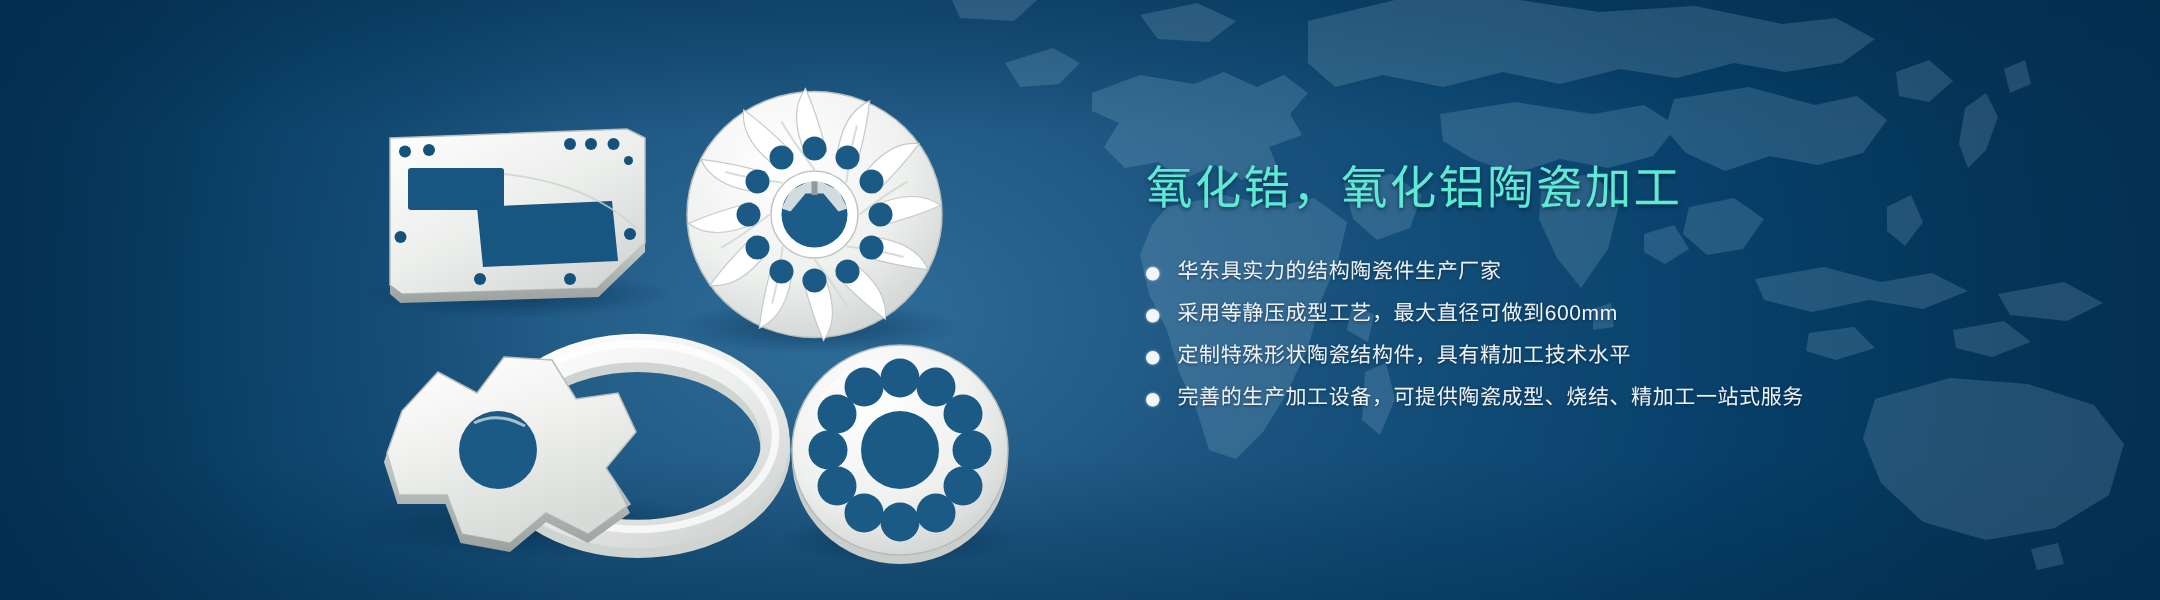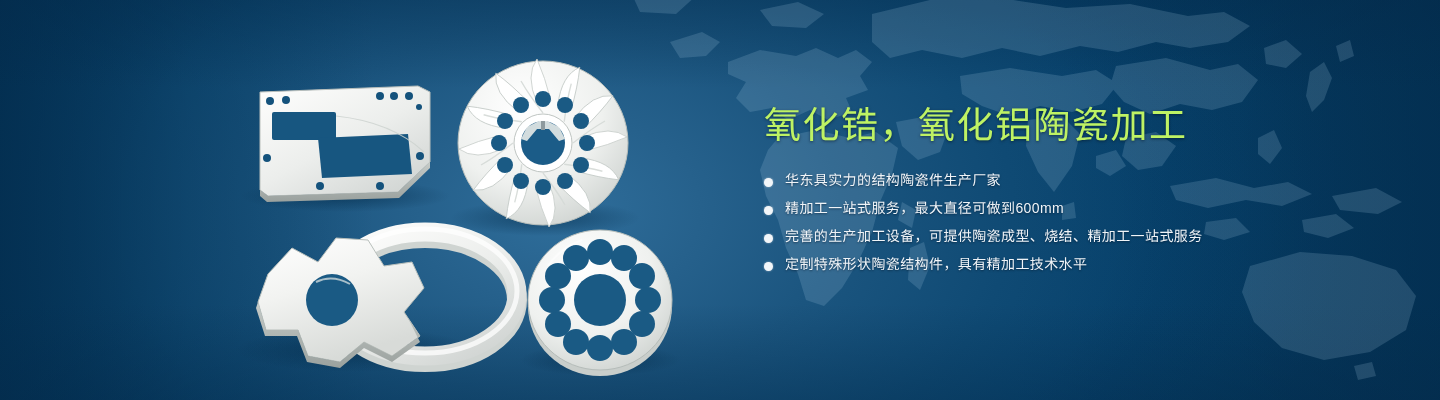--- a/index.html
+++ b/index.html
@@ -60,22 +60,22 @@
   }
   .products svg{ width:100%; height:100%; display:block; }
 
   
   .copy{
     position:absolute;
     left:764px; top:104px;
     width:620px;
   }
   .headline{
-    color:#bef264;
-    font-size:37px;
+    color:#5eead4;
+    font-size:31px;
     line-height:44px;
     letter-spacing:1.5px;
     font-weight:400;
     text-shadow:0 1px 3px rgba(0,14,30,.55);
     white-space:nowrap;
   }
   .bullets{ margin-top:22px; list-style:none; }
   .bullet{
     display:flex;
     align-items:center;
@@ -364,29 +364,29 @@
 
     <ul class="bullets">
 
       <li class="bullet">
         <span class="bullet-dot"></span>
         <span class="bullet-text">华东具实力的结构陶瓷件生产厂家</span>
       </li>
 
       <li class="bullet">
         <span class="bullet-dot"></span>
-        <span class="bullet-text">精加工一站式服务，最大直径可做到600mm</span>
+        <span class="bullet-text">采用等静压成型工艺，最大直径可做到600mm</span>
+      </li>
+
+      <li class="bullet">
+        <span class="bullet-dot"></span>
+        <span class="bullet-text">定制特殊形状陶瓷结构件，具有精加工技术水平</span>
       </li>
 
       <li class="bullet">
         <span class="bullet-dot"></span>
         <span class="bullet-text">完善的生产加工设备，可提供陶瓷成型、烧结、精加工一站式服务</span>
       </li>
 
-      <li class="bullet">
-        <span class="bullet-dot"></span>
-        <span class="bullet-text">定制特殊形状陶瓷结构件，具有精加工技术水平</span>
-      </li>
-
     </ul>
   </div>
 
 </div>
 
 </body></html>

